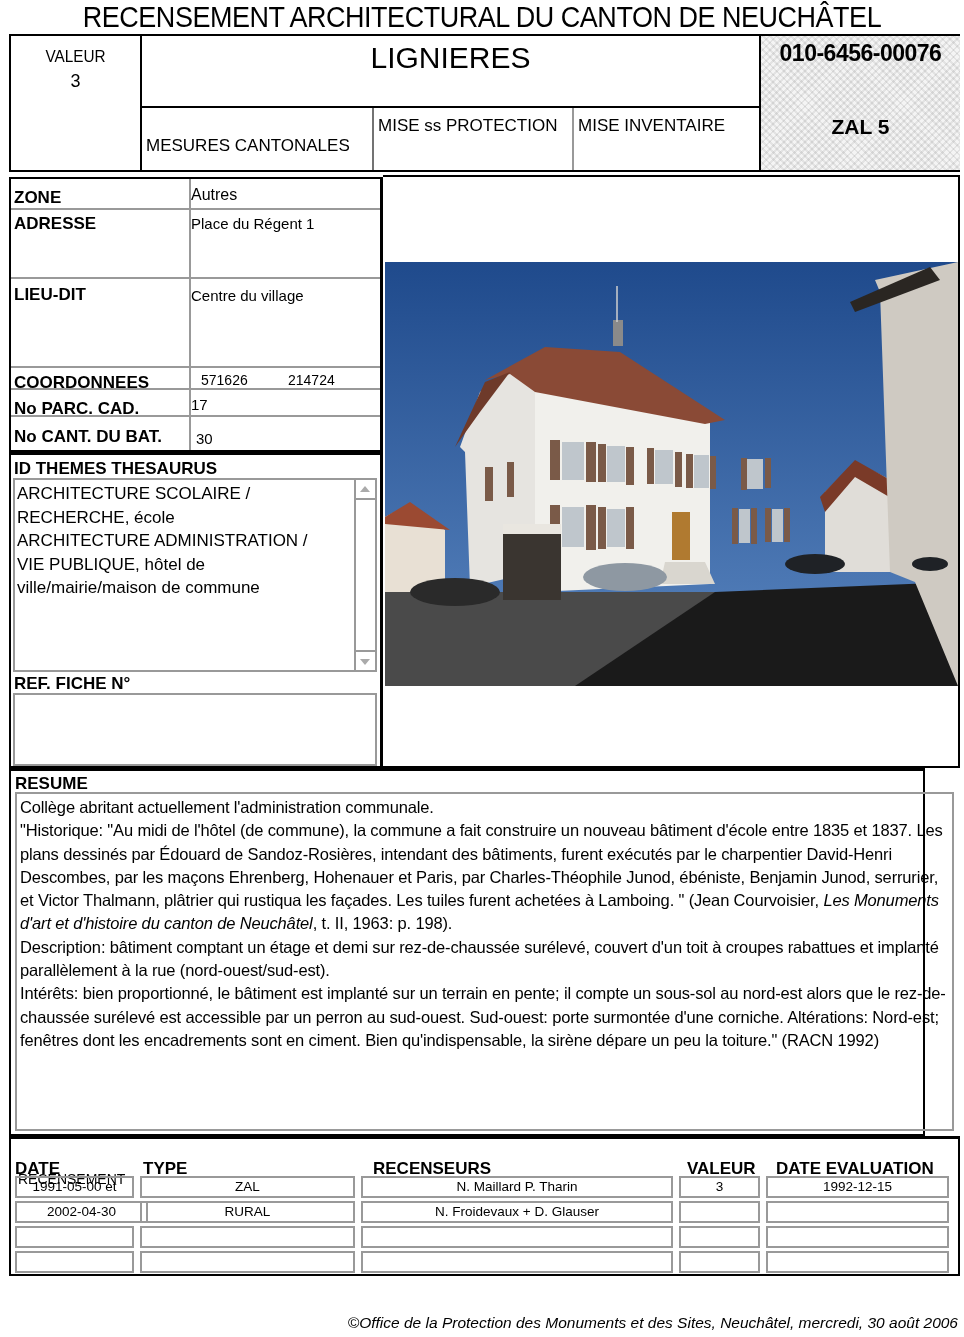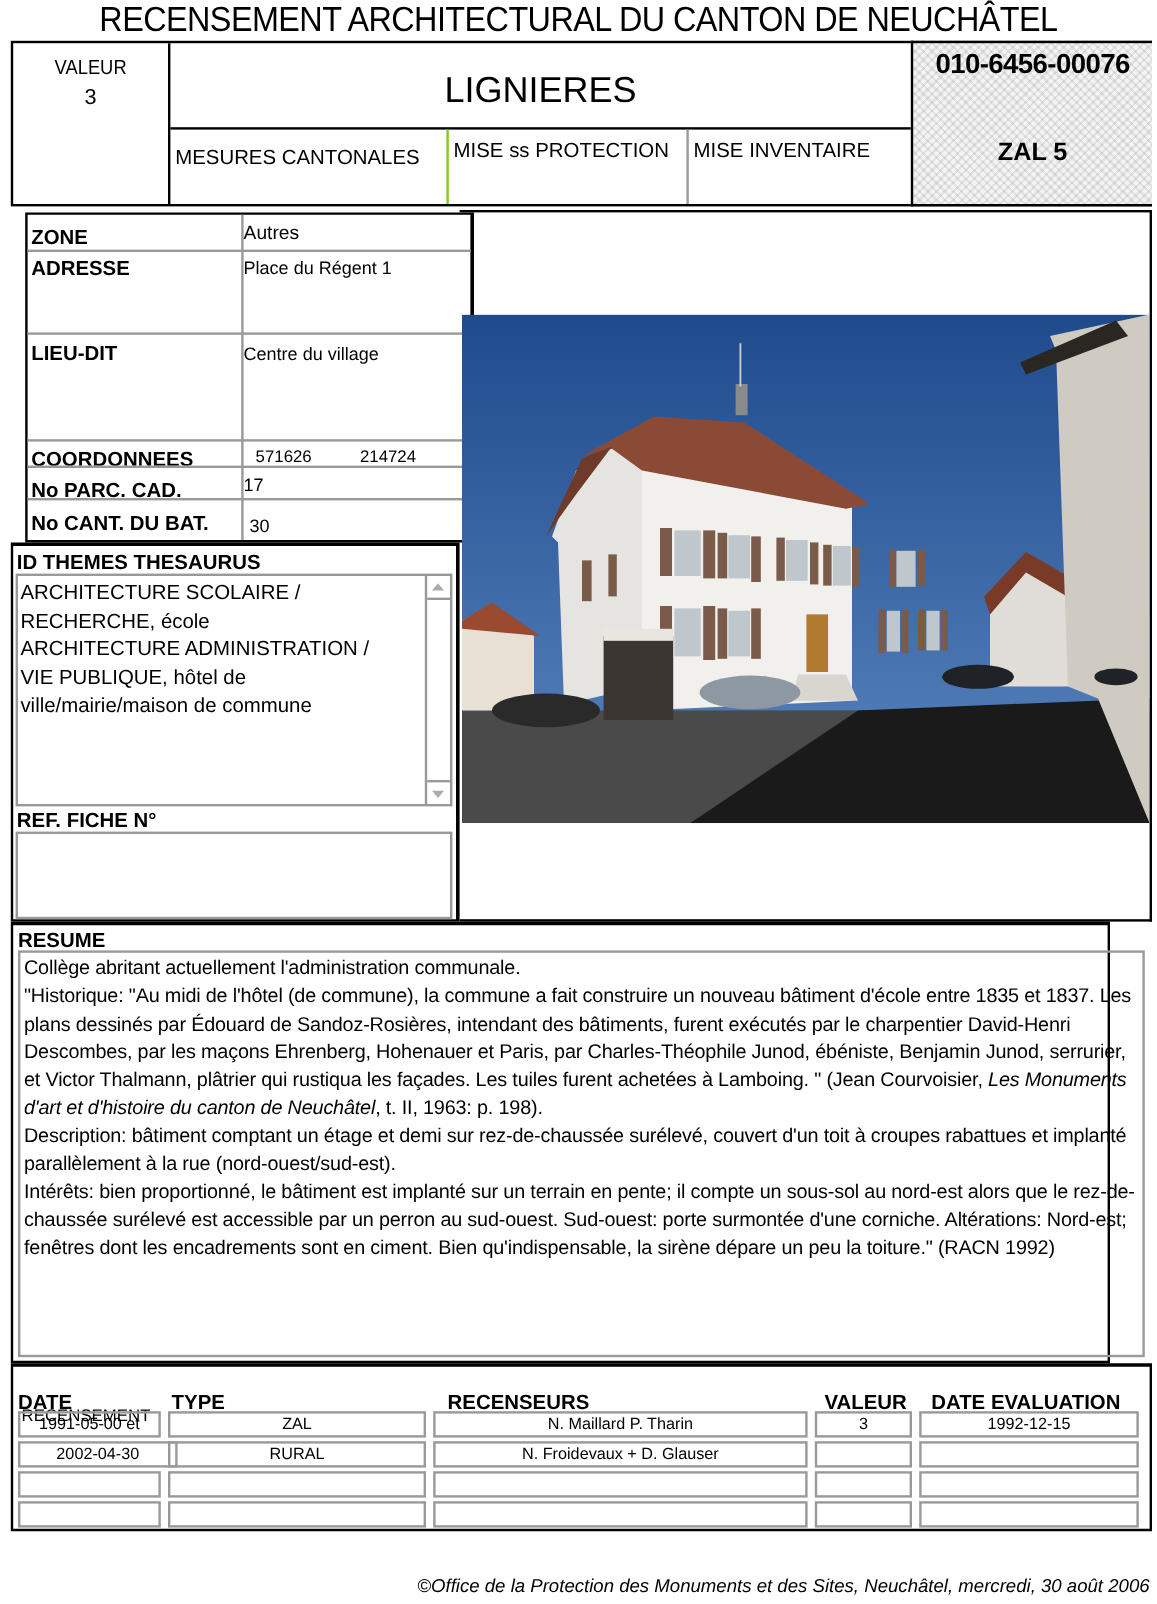--- a/index.html
+++ b/index.html
@@ -7,34 +7,34 @@
   .abs { position: absolute; }
 
   
   .doc-title { left: 0; top: 0; width: 964px; text-align: center; font-family: "Liberation Sans", sans-serif; font-size: 29px; letter-spacing: -0.5px; line-height: 34px; transform: scaleX(0.93); transform-origin: center top; }
 
   
   .hdr { left: 9px; top: 34px; width: 951px; height: 138px; border: 2px solid #000; box-sizing: border-box; }
   .hdr-valeur { left: 0; top: 0; width: 131px; height: 134px; border-right: 2px solid #000; box-sizing: border-box; text-align: center; }
   .hdr-valeur .lbl { display: block; margin-top: 11px; font-size: 17px; font-weight: normal; transform: scaleX(0.9); }
   .hdr-valeur .val { display: block; margin-top: 4px; font-size: 18px; }
-  .hdr-commune { left: 131px; top: 0; width: 617px; height: 72px; border-bottom: 2px solid #000; box-sizing: border-box; text-align: center; font-size: 30px; line-height: 40px; padding-top: 20px; }
+  .hdr-commune { left: 131px; top: 0; width: 617px; height: 72px; border-bottom: 2px solid #000; box-sizing: border-box; text-align: center; font-size: 30px; line-height: 40px; padding-top: 2px; }
   .hdr-cell { top: 72px; height: 62px; box-sizing: border-box; font-size: 17px; padding: 8px 4px 0 4px; white-space: nowrap; }
-  .hdr-c1 { left: 131px; width: 232px; border-right: 2px solid #84cc16; padding-top: 14px; }
+  .hdr-c1 { left: 131px; width: 232px; border-right: 2px solid #737373; padding-top: 28px; }
   .hdr-c2 { left: 363px; width: 200px; border-right: 2px solid #999; }
   .hdr-c3 { left: 563px; width: 185px; }
   .hdr-id { left: 748px; top: -2px; width: 201px; height: 138px; border: 2px solid #000; border-right: none; box-sizing: border-box;
     background-color: #f4f4f4;
     background-image: repeating-linear-gradient(135deg, rgba(0,0,0,0.07) 0 2px, transparent 2px 5px), repeating-linear-gradient(45deg, rgba(0,0,0,0.07) 0 2px, transparent 2px 5px);
     text-align: center; }
   .hdr-id .num { display: block; margin-top: 4px; font-size: 23px; font-weight: bold; letter-spacing: -0.5px; }
   .hdr-id .zal { display: block; margin-top: 48px; font-size: 21px; font-weight: bold; }
 
   
-  .info { left: 9px; top: 177px; width: 374px; height: 275px; border: 2px solid #000; border-right: 3px solid #000; box-sizing: border-box; margin-left: 12px; }
+  .info { left: 9px; top: 177px; width: 374px; height: 275px; border: 2px solid #000; border-right: 3px solid #000; box-sizing: border-box; }
   .info-row { position: absolute; left: 0; width: 100%; border-bottom: 2px solid #999; box-sizing: border-box; }
   .info-row:last-child { border-bottom: none; }
   .info-lbl { position: absolute; left: 3px; font-size: 17px; font-weight: bold; white-space: nowrap; }
   .info-val { position: absolute; left: 180px; font-size: 15px; white-space: nowrap; }
   .info-sep { position: absolute; left: 178px; top: 0; bottom: 0; width: 2px; background: #999; }
 
   
   .thes { left: 9px; top: 452px; width: 374px; height: 316px; border: 2px solid #000; border-right: 3px solid #000; border-top: 3px solid #000; box-sizing: border-box; }
   .thes-title { left: 3px; top: 4px; font-size: 17px; font-weight: bold; }
   .thes-box { left: 2px; top: 23px; width: 364px; height: 194px; border: 2px solid #999; box-sizing: border-box; }

